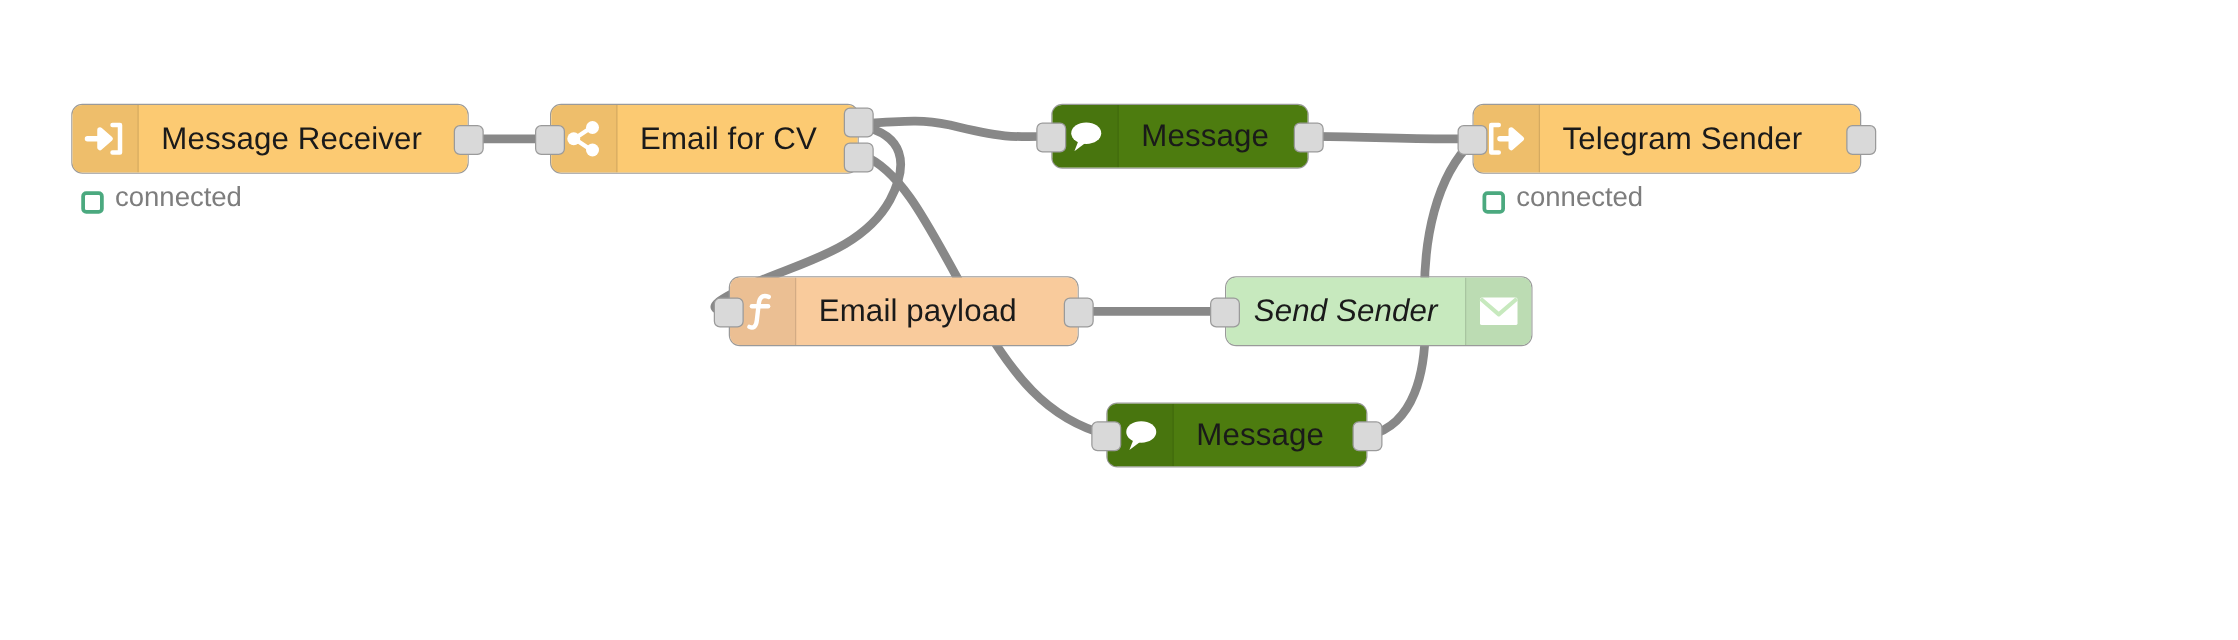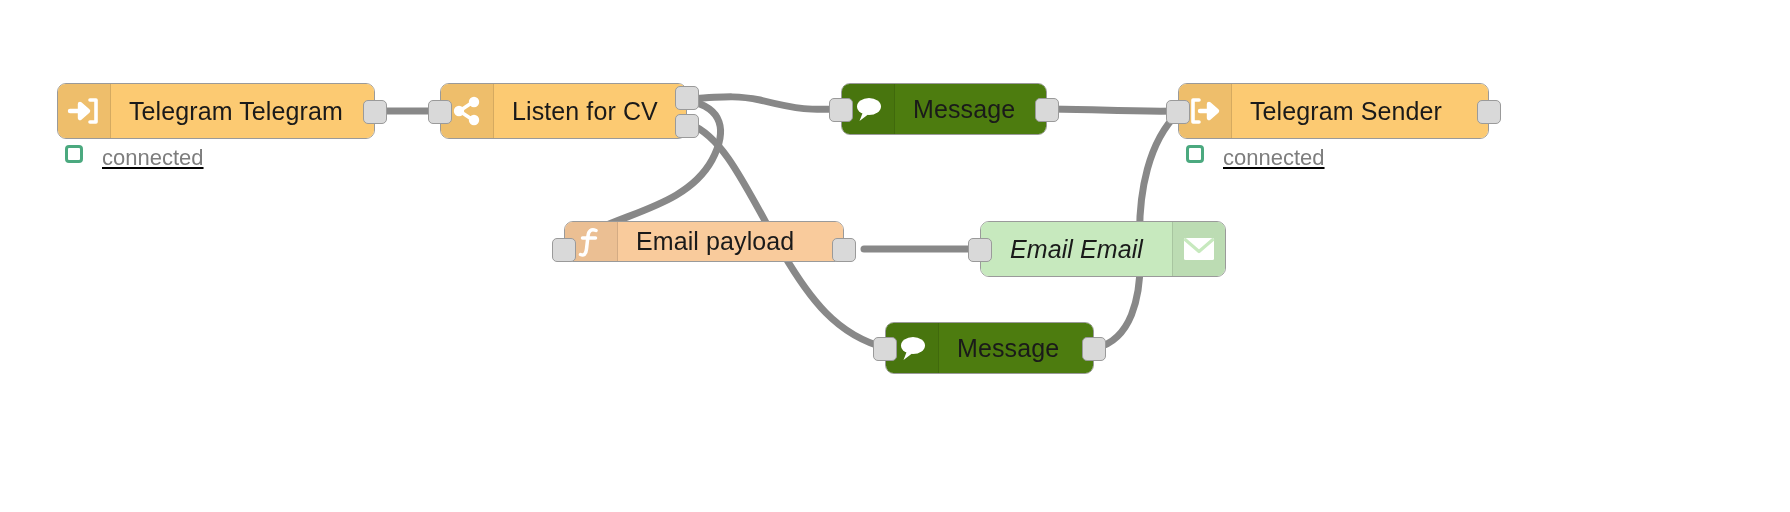--- a/index.html
+++ b/index.html
@@ -100,24 +100,23 @@
     border-radius: 5px;
     z-index: 8;
   }
   .port.in  { left: -13px; }
   .port.out { right: -13px; }
 
   
   .status {
     position: absolute;
     display: flex;
-    align-items: flex-start;
-    gap: 19px;
+    align-items: flex-end;
+    gap: 9px;
     z-index: 6;
-    text-decoration: underline;
   }
   .status-dot {
     width: 18px;
     height: 18px;
     box-sizing: border-box;
     border: 3.5px solid #4ba97f;
     border-radius: 4px;
     background: #ffffff;
   }
   .status-text {
@@ -143,40 +142,40 @@
     </svg>
 
   <div class="node" id="n-telegram-receiver" style="left: 57px; top: 83px; width: 318px; height: 56px;">
     <div class="node-body c-telegram">
       <div class="node-icon">
         <svg class="gl" width="34" height="34" viewBox="0 0 34 34">
           <path d="M3 17 h16 M13 10 l8 7 -8 7 z" fill="#ffffff" stroke="#ffffff" stroke-width="4.4" stroke-linejoin="round" stroke-linecap="round"></path>
           <path d="M23 6 h6 v22 h-6" fill="none" stroke="#ffffff" stroke-width="3.6" stroke-linecap="round" stroke-linejoin="round"></path>
         </svg>
       </div>
-      <div class="node-label">Telegram Telegram</div>
+      <div class="node-label">Message Receiver</div>
     </div>
     <div class="port out" style="top: 16px;"></div>
   </div>
   <div class="status" id="s-telegram-receiver" style="left: 65px; top: 145px;">
     <span class="status-dot" style="border-color: rgb(75, 169, 127);"></span>
     <span class="status-text">connected</span>
   </div>
 
   <div class="node" id="n-listen-for-cv" style="left: 440px; top: 83px; width: 247px; height: 56px;">
     <div class="node-body c-switch">
       <div class="node-icon">
         <svg class="gl" width="32" height="32" viewBox="0 0 32 32">
           <path d="M22 7 L10 15 M10 17 L22 25" stroke="#ffffff" stroke-width="3.6" stroke-linecap="round" fill="none"></path>
           <circle cx="23" cy="7" r="5.2" fill="#ffffff"></circle>
           <circle cx="8" cy="16" r="5.2" fill="#ffffff"></circle>
           <circle cx="23" cy="25" r="5.2" fill="#ffffff"></circle>
         </svg>
       </div>
-      <div class="node-label">Listen for CV</div>
+      <div class="node-label">Email for CV</div>
     </div>
     <div class="port in" style="top: 16px;"></div>
     <div class="port out" id="p-lfc-out0" style="top: 2px;"></div>
     <div class="port out" id="p-lfc-out1" style="top: 30px;"></div>
   </div>
 
   <div class="node" id="n-message-top" style="left: 841px; top: 83px; width: 206px; height: 52px;">
     <div class="node-body c-msg">
       <div class="node-icon">
         <svg class="gl" width="32" height="32" viewBox="0 0 32 32">
@@ -201,37 +200,37 @@
       <div class="node-label">Telegram Sender</div>
     </div>
     <div class="port in" style="top: 16px;"></div>
     <div class="port out" style="top: 16px;"></div>
   </div>
   <div class="status" id="s-telegram-sender" style="left: 1186px; top: 145px;">
     <span class="status-dot" style="border-color: rgb(75, 169, 127);"></span>
     <span class="status-text">connected</span>
   </div>
 
-  <div class="node" id="n-email-payload" style="left: 564px; top: 221px; width: 280px; height: 41px;">
+  <div class="node" id="n-email-payload" style="left: 583px; top: 221px; width: 280px; height: 56px;">
     <div class="node-body c-func">
       <div class="node-icon">
         <svg class="gl" width="32" height="34" viewBox="0 0 32 34">
           <path d="M21 5.5 C16 3.5, 13.5 6, 13 11 L11.5 24 C11 29.5, 8.5 31, 5.5 29.5" fill="none" stroke="#ffffff" stroke-width="3.5" stroke-linecap="round"></path>
           <path d="M7.5 13 H20.5" stroke="#ffffff" stroke-width="3.5" stroke-linecap="round"></path>
         </svg>
       </div>
       <div class="node-label">Email payload</div>
     </div>
     <div class="port in" style="top: 16px;"></div>
     <div class="port out" style="top: 16px;"></div>
   </div>
 
   <div class="node" id="n-send-email" style="left: 980px; top: 221px; width: 246px; height: 56px;">
     <div class="node-body c-email">
-      <div class="node-label center italic">Email Email</div>
+      <div class="node-label center italic">Send Sender</div>
       <div class="node-icon right">
         <svg class="gl" width="34" height="28" viewBox="0 0 34 28">
           <rect x="2" y="3" width="30" height="22" rx="1.5" fill="#ffffff"></rect>
           <path d="M2.5 4 L17 16.5 L31.5 4" fill="none" stroke="#c7e9be" stroke-width="3.2" stroke-linejoin="round"></path>
         </svg>
       </div>
     </div>
     <div class="port in" style="top: 16px;"></div>
   </div>
 

